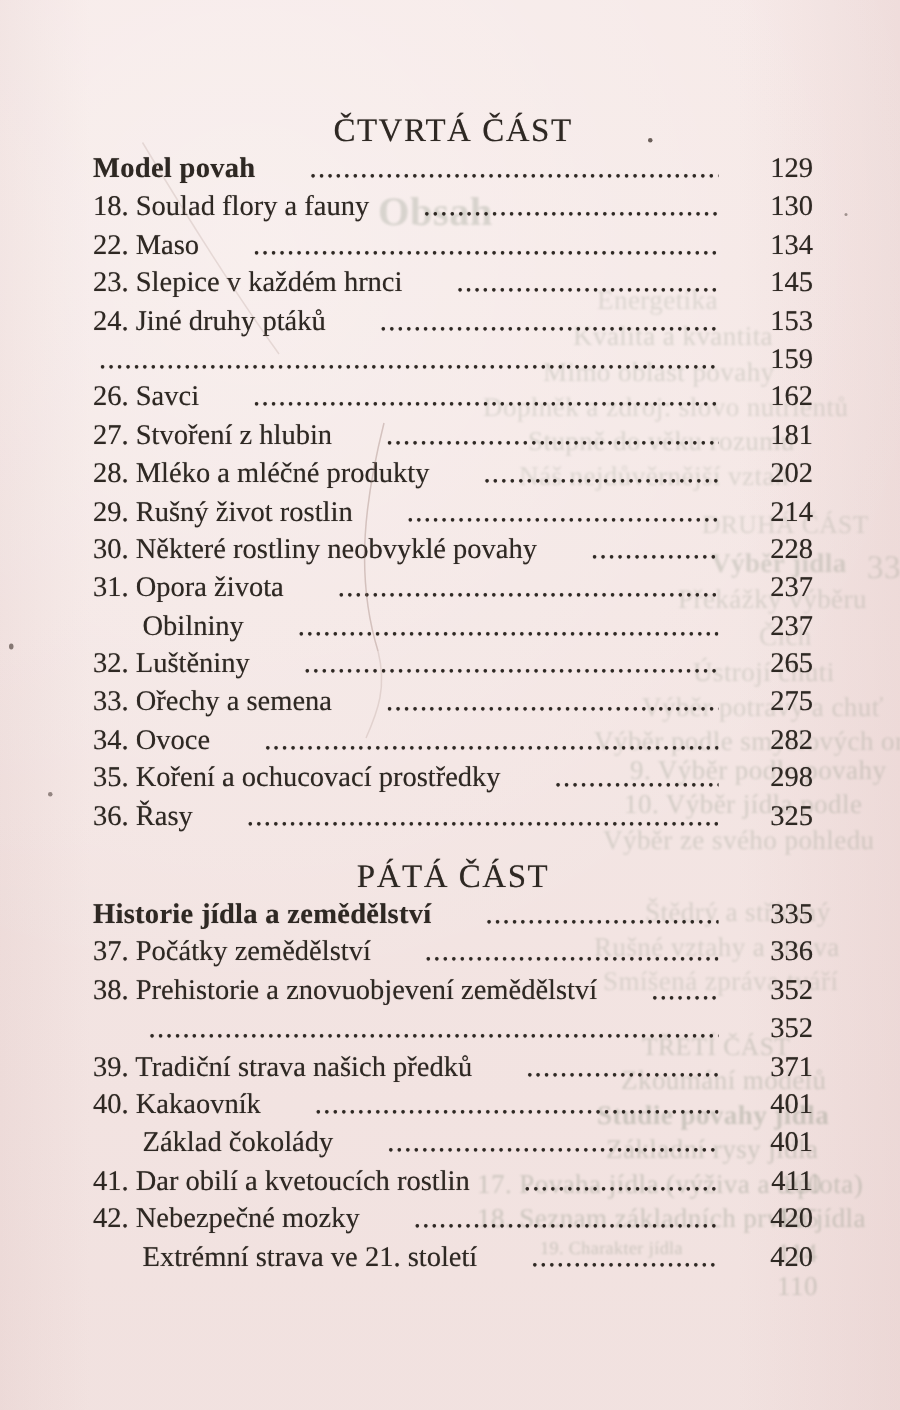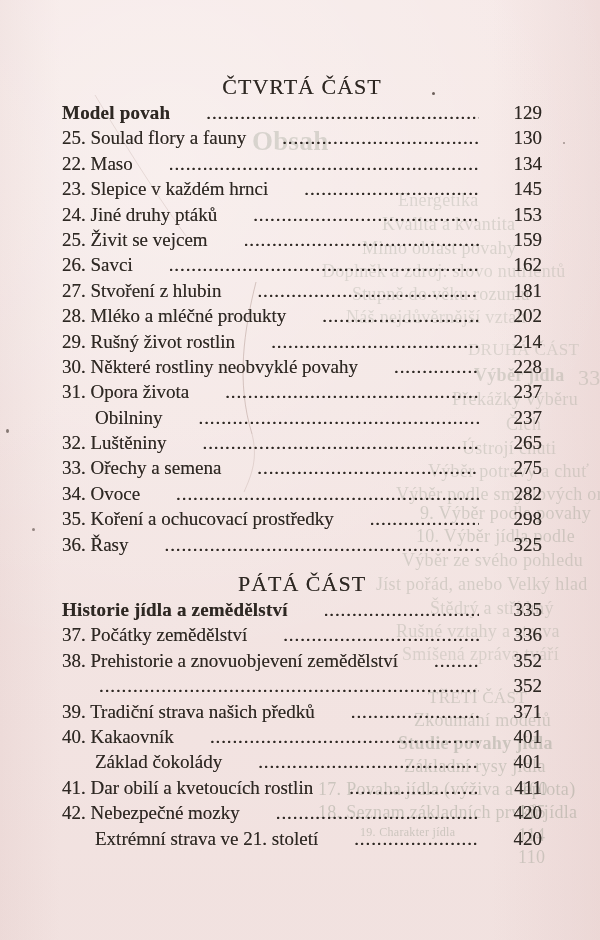--- a/index.html
+++ b/index.html
@@ -88,21 +88,20 @@
       <div class="ghost" style="left: 474px; top: 365px; font-size: 18px; font-weight: bold; opacity: 0.24;">Výběr jídla</div>
       <div class="ghost" style="left: 532px; top: 365px; font-size: 22px; opacity: 0.22; margin-left: 46px;">33</div>
       <div class="ghost" style="left: 452px; top: 389px; font-size: 18px; opacity: 0.22;">Překážky výběru</div>
       <div class="ghost" style="left: 506px; top: 414px; font-size: 18px; opacity: 0.2;">Čich</div>
       <div class="ghost" style="left: 462px; top: 438px; font-size: 18px; opacity: 0.22;">Ústrojí chuti</div>
       <div class="ghost" style="left: 428px; top: 461px; font-size: 18px; opacity: 0.22;">Výběr potravy a chuť</div>
       <div class="ghost" style="left: 396px; top: 484px; font-size: 18px; opacity: 0.24;">Výběr podle smyslových orgánů</div>
       <div class="ghost" style="left: 420px; top: 503px; font-size: 18px; opacity: 0.26;">9. Výběr podle povahy</div>
       <div class="ghost" style="left: 416px; top: 526px; font-size: 18px; opacity: 0.26;">10. Výběr jídla podle</div>
       <div class="ghost" style="left: 402px; top: 550px; font-size: 18px; opacity: 0.24;">Výběr ze svého pohledu</div>
-      <div class="ghost" style="left: 376px; top: 574px; font-size: 18px; opacity: 0.24;">Jíst pořád, anebo Velký hlad</div>
       <div class="ghost" style="left: 430px; top: 598px; font-size: 18px; opacity: 0.22;">Štědrý a střídmý</div>
       <div class="ghost" style="left: 396px; top: 621px; font-size: 18px; opacity: 0.22;">Rušné vztahy a strava</div>
       <div class="ghost" style="left: 402px; top: 644px; font-size: 18px; opacity: 0.2;">Smíšená zpráva tváří</div>
       <div class="ghost" style="left: 428px; top: 688px; font-size: 17px; opacity: 0.26;">TŘETÍ ČÁST</div>
       <div class="ghost" style="left: 414px; top: 710px; font-size: 18px; opacity: 0.26;">Zkoumání modelů</div>
       <div class="ghost" style="left: 398px; top: 733px; font-size: 18px; font-weight: bold; opacity: 0.3;">Studie povahy jídla</div>
       <div class="ghost" style="left: 404px; top: 756px; font-size: 18px; opacity: 0.28;">Základní rysy jídla</div>
       <div class="ghost" style="left: 318px; top: 779px; font-size: 18px; opacity: 0.3;">17. Povaha jídla (výživa a teplota)</div>
       <div class="ghost" style="left: 520px; top: 779px; font-size: 18px; opacity: 0.28;">100</div>
       <div class="ghost" style="left: 318px; top: 802px; font-size: 18px; opacity: 0.3;">18. Seznam základních prvků jídla</div>
@@ -116,21 +115,21 @@
   <div class="section">
     <div class="part-heading">ČTVRTÁ ČÁST</div>
     <div class="entries">
   <div class="row bold">
     <span class="title">Model povah</span>
     <span class="leader"></span>
     <span class="pg">129</span>
   </div>
 
   <div class="row">
-    <span class="title">25. Soulad flory a fauny</span>
+    <span class="title">18. Soulad flory a fauny</span>
     <span class="leader"></span>
     <span class="pg">130</span>
   </div>
 
   <div class="row">
     <span class="title">22. Maso</span>
     <span class="leader"></span>
     <span class="pg">134</span>
   </div>
 
@@ -140,21 +139,20 @@
     <span class="pg">145</span>
   </div>
 
   <div class="row">
     <span class="title">24. Jiné druhy ptáků</span>
     <span class="leader"></span>
     <span class="pg">153</span>
   </div>
 
   <div class="row">
-    <span class="title">25. Živit se vejcem</span>
     <span class="leader"></span>
     <span class="pg">159</span>
   </div>
 
   <div class="row">
     <span class="title">26. Savci</span>
     <span class="leader"></span>
     <span class="pg">162</span>
   </div>
 

